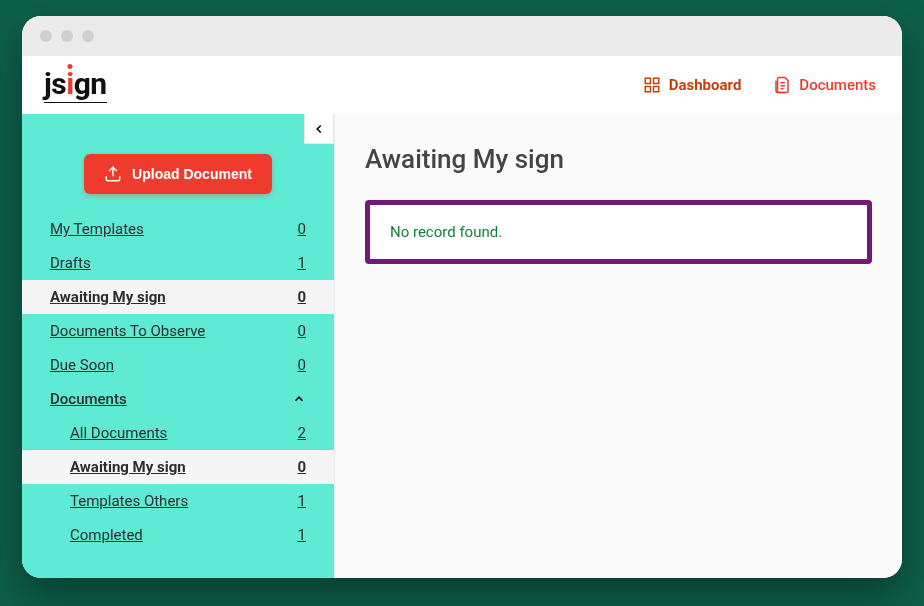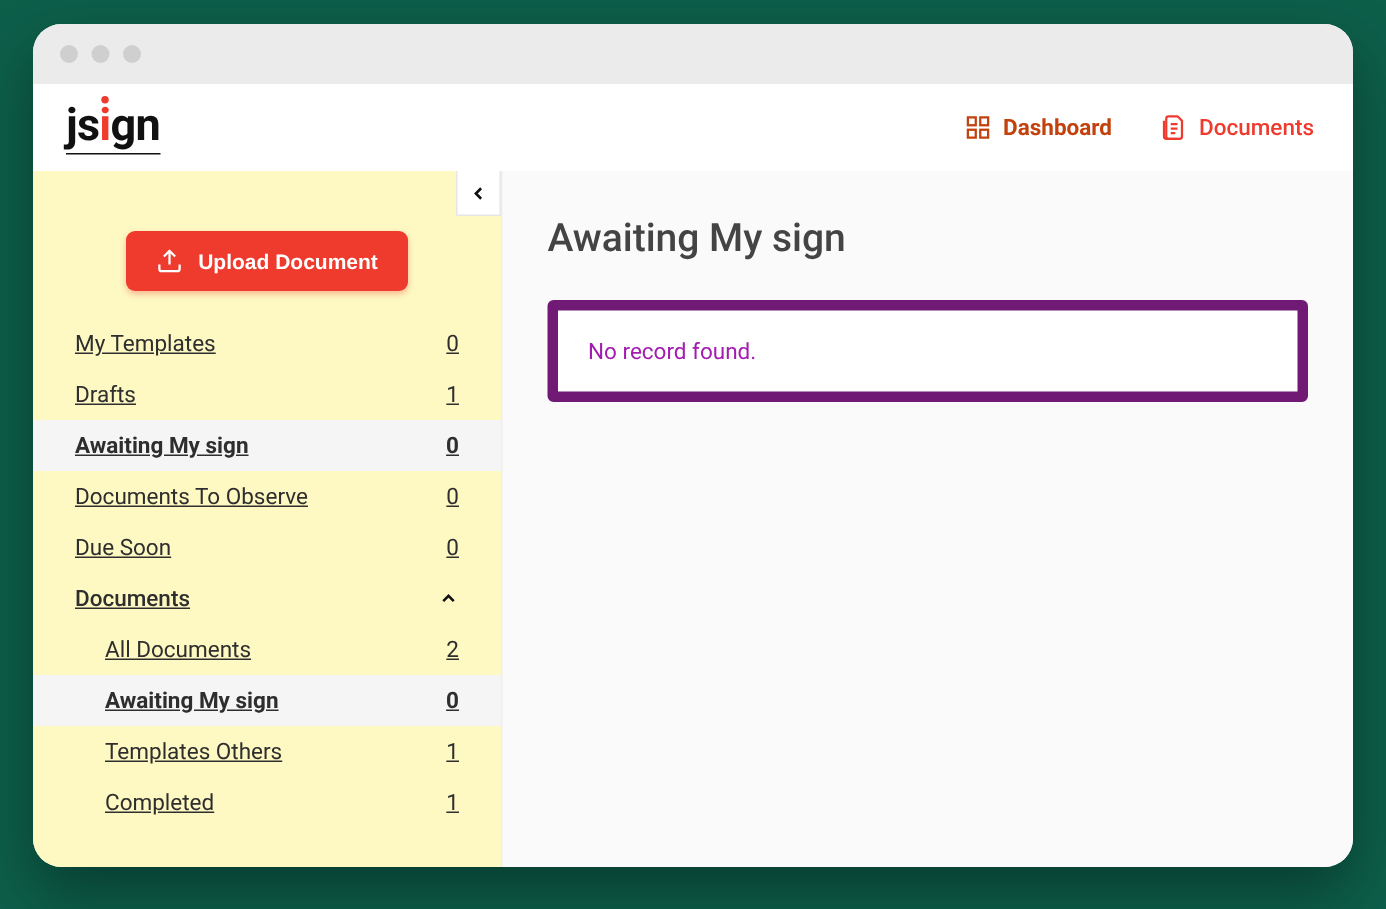--- a/index.html
+++ b/index.html
@@ -64,21 +64,21 @@
 
   .body {
     display: flex;
     height: calc(100% - 98px);
   }
 
   .sidebar {
     width: 312px;
     position: relative;
     padding-top: 28px;
-    background: #fef9c3;
+    background: #5eead4;
   }
   .collapse-handle {
     position: absolute;
     right: 0; top: 0;
     width: 30px; height: 30px;
     background: #fff;
     border: 1px solid #e6e6e6;
     border-top: none;
     display:flex; align-items:center; justify-content:center;
     cursor:pointer;
@@ -124,25 +124,25 @@
     position: relative;
   }
   .page-title {
     font-size: 26px;
     font-weight: 500;
     color: #444;
     margin-bottom: 26px;
   }
   .card {
     background: #fff;
-    border: 7px solid #701a75;
+    border: 5px solid #701a75;
     border-radius: 4px;
     padding: 18px 20px;
     font-size: 15px;
-    color: #a21caf;
+    color: #15803d;
   }
 </style>
 </head>
 <body>
 
 <div class="window">
 
   <div class="titlebar">
     <span class="dot"></span>
     <span class="dot"></span>

